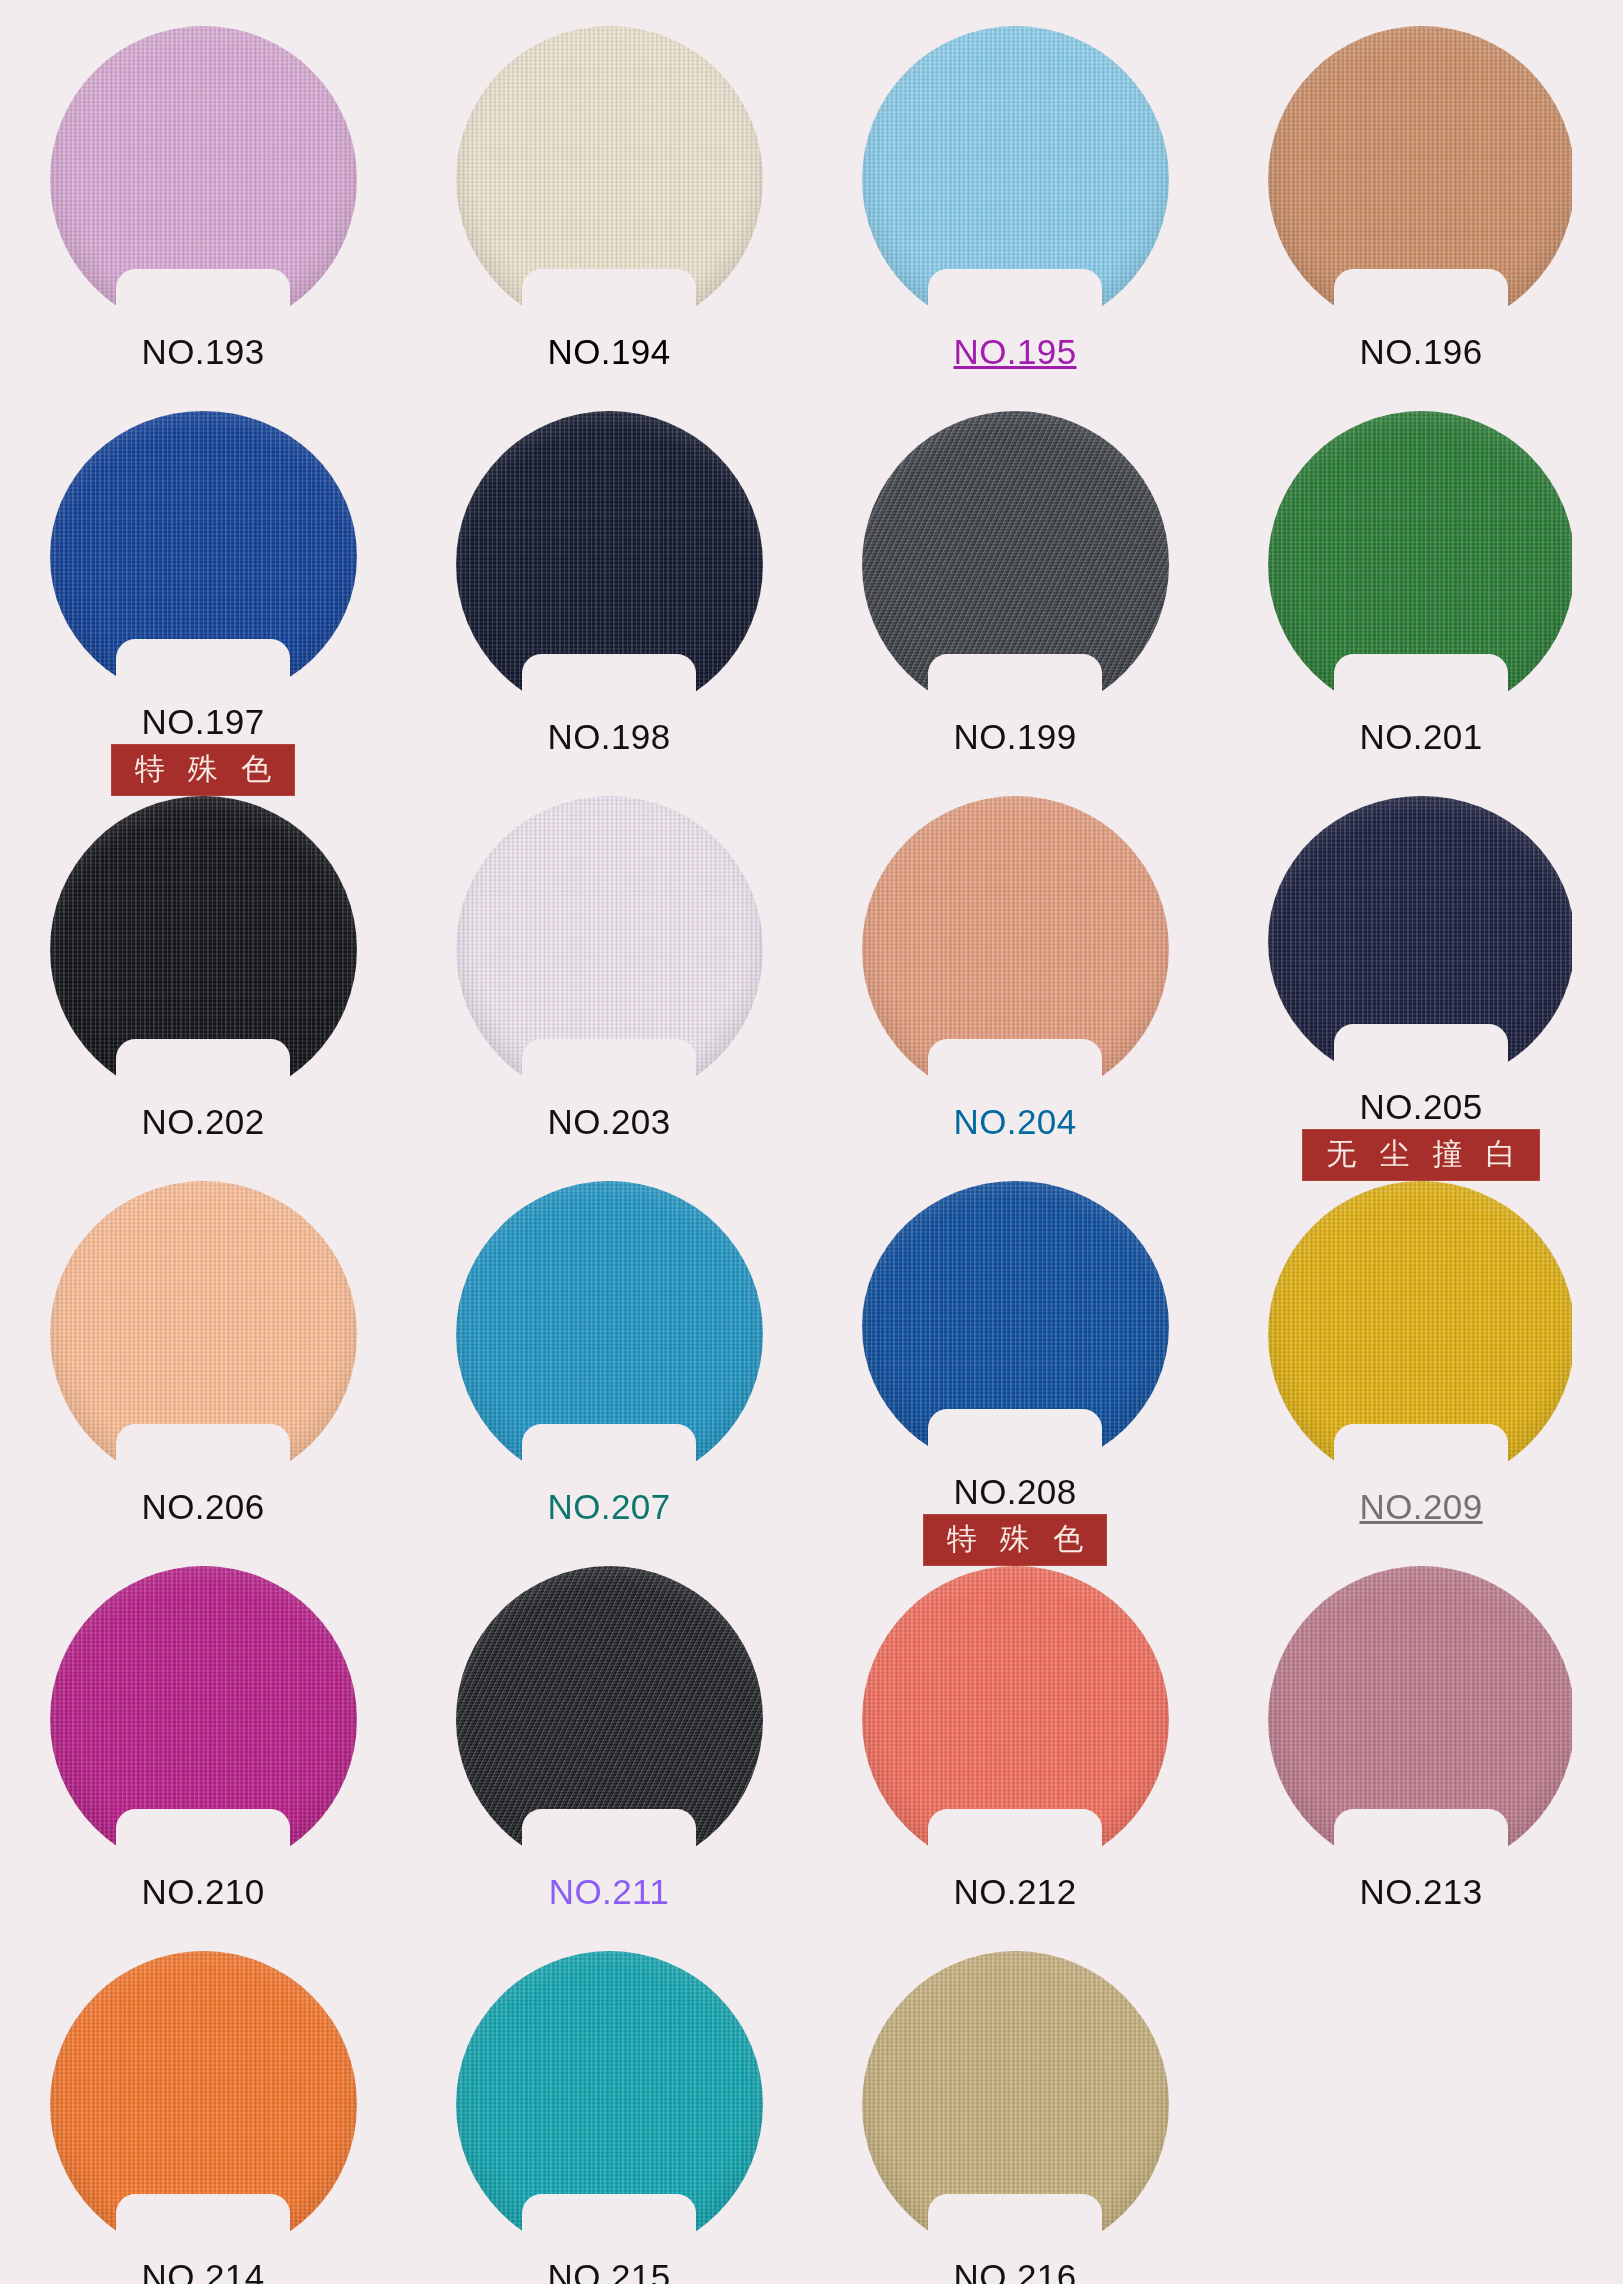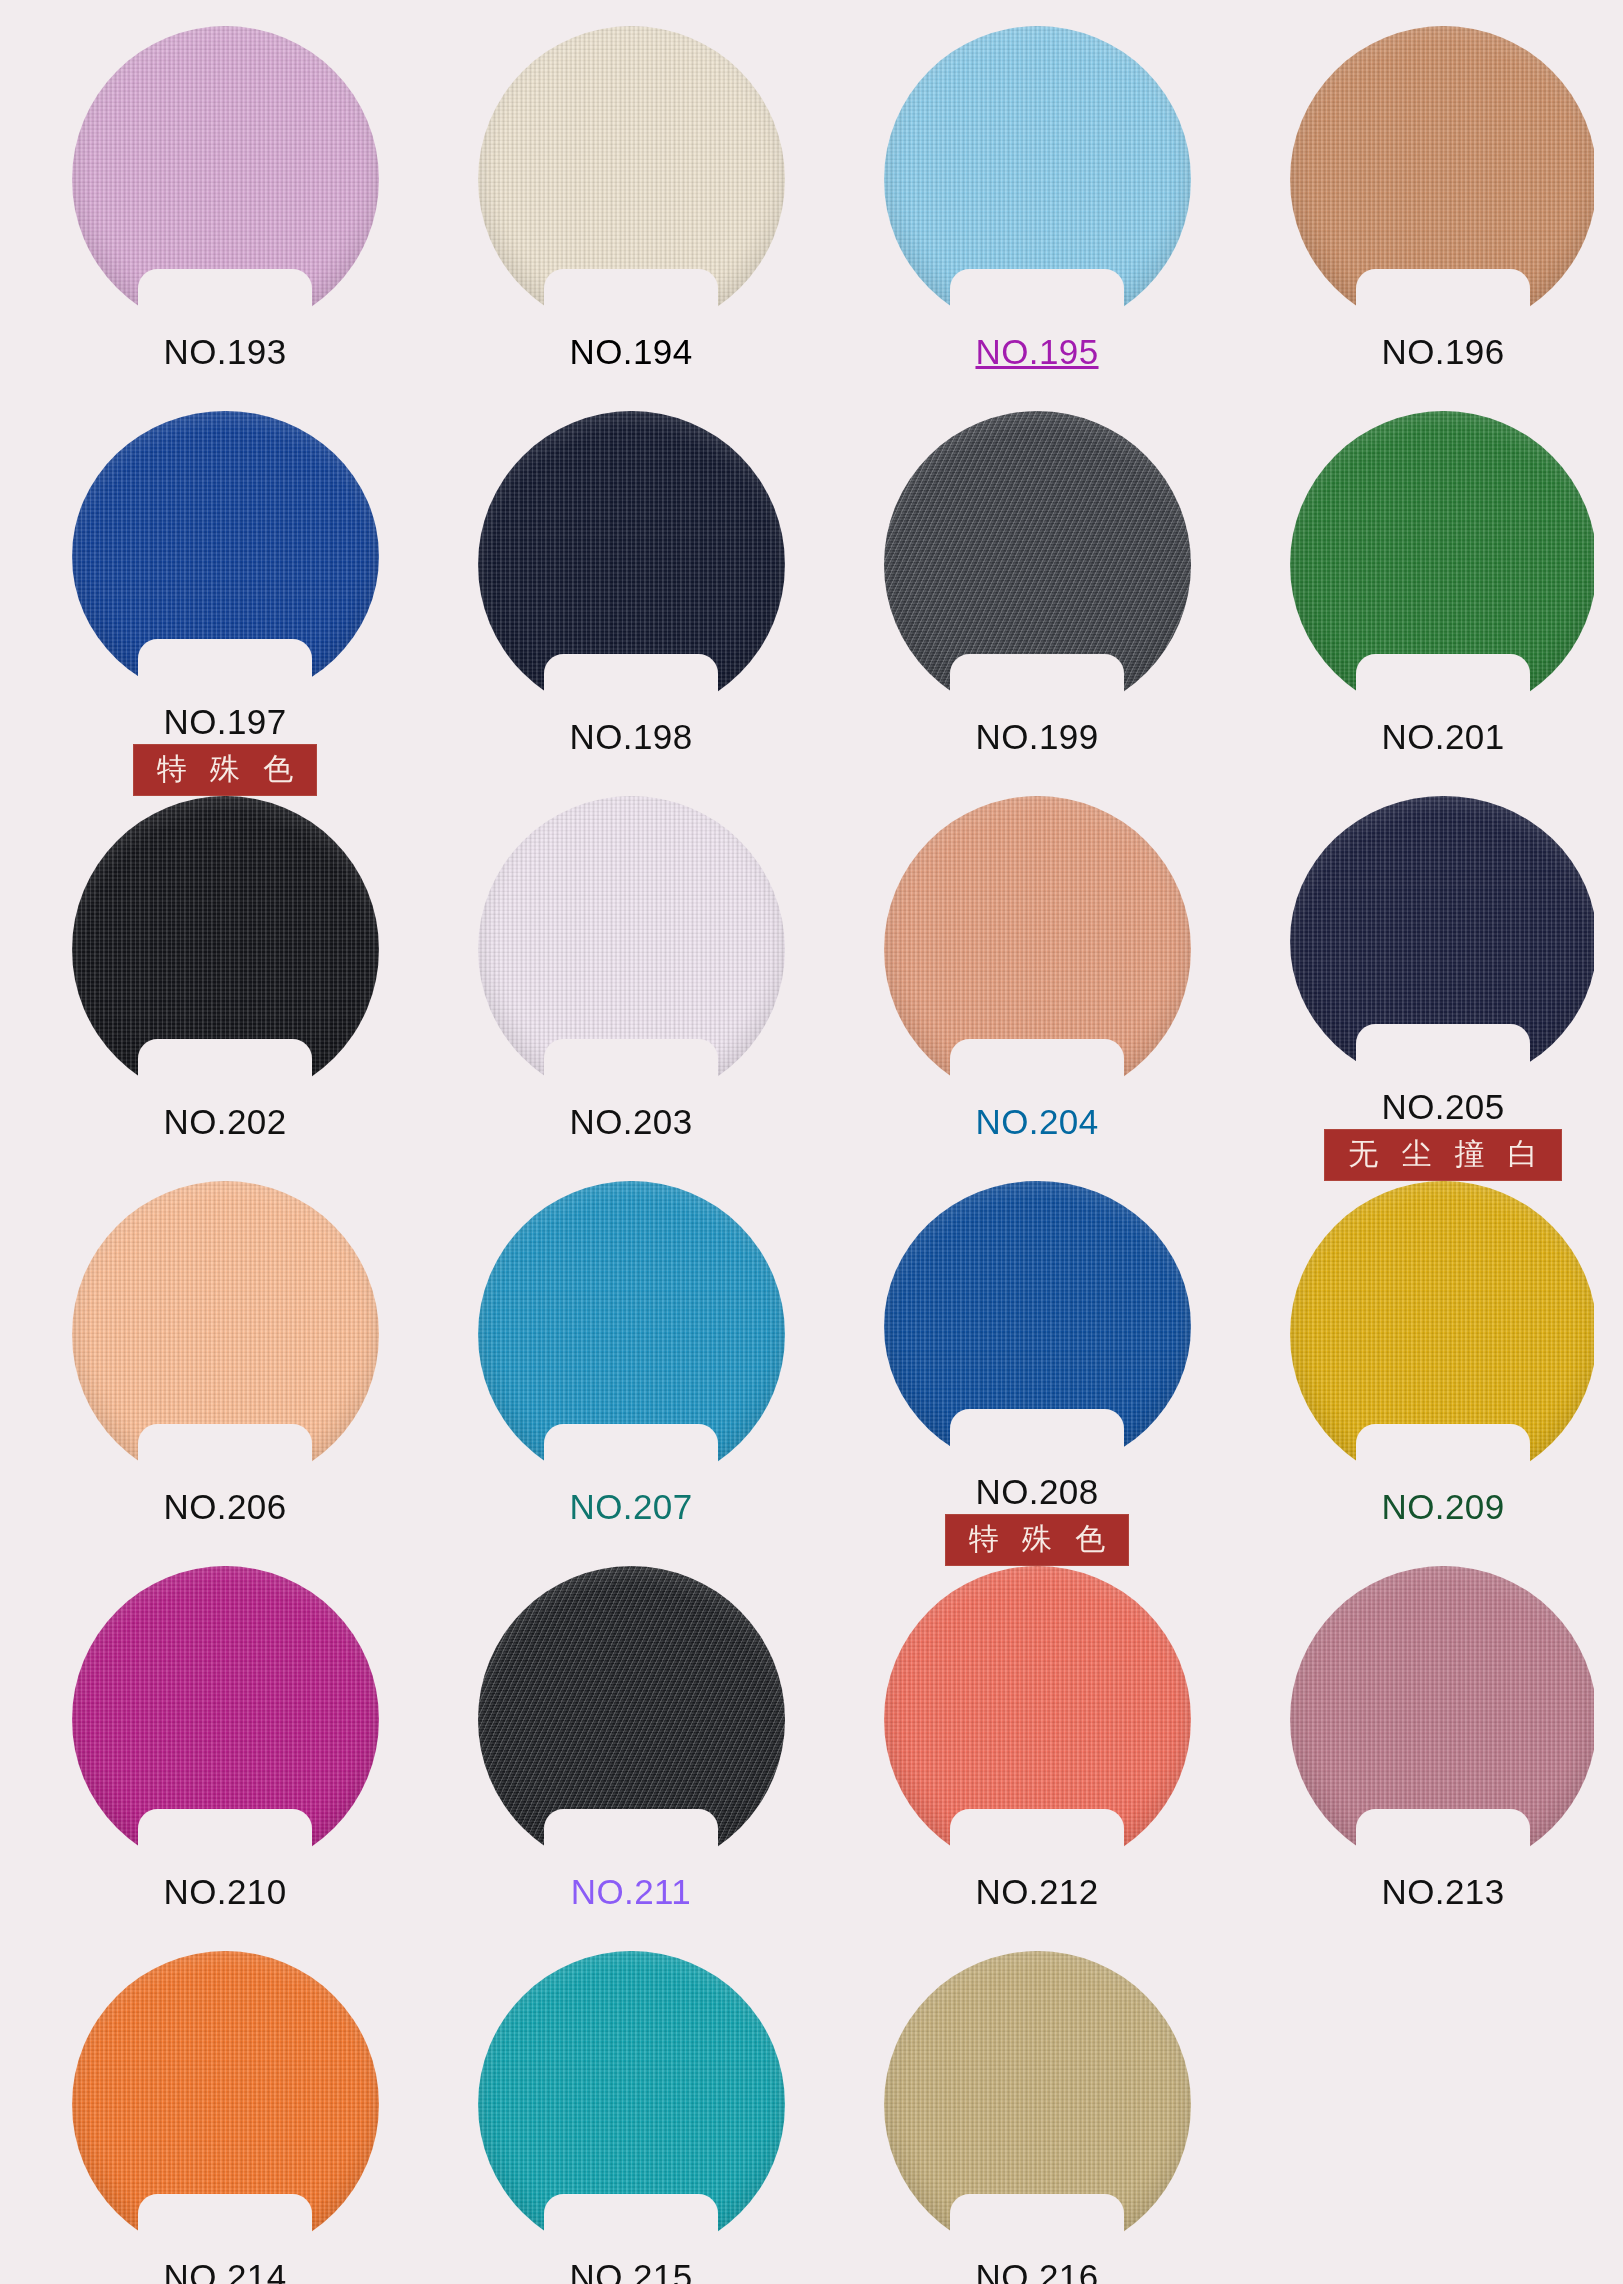--- a/index.html
+++ b/index.html
@@ -8,21 +8,20 @@
     margin: 0; padding: 0;
     background: #f2ecee;
     font-family: "Liberation Sans", "DejaVu Sans", sans-serif;
   }
   #page {
     position: relative;
     width: 1572px;
     height: 2284px;
     background: #f2ecee;
     overflow: hidden;
-    margin-left: 22px;
   }
 
   
   #grid {
     position: absolute;
     top: 0; left: 0;
     width: 1624px;
     padding: 25.5px 0 0 0;
     display: grid;
     grid-template-columns: repeat(4, 1fr);
@@ -232,21 +231,21 @@
           <div class="notch" style="background: rgb(242, 236, 238);"></div>
         </div>
         <div class="label" style="color: rgb(17, 17, 17);">NO.208</div>
         <div class="badge" style="background: rgb(167, 47, 43); color: rgb(247, 234, 228);">特 殊 色</div>
       </div>
       <div class="cell">
         <div class="swatch-wrap">
           <div class="swatch" style="background-color: rgb(224, 177, 20);"></div>
           <div class="notch" style="background: rgb(242, 236, 238);"></div>
         </div>
-        <div class="label" style="color: #14532d;">NO.209</div>
+        <div class="label" style="color: #737373; text-decoration: underline;">NO.209</div>
       </div>
       <div class="cell">
         <div class="swatch-wrap">
           <div class="swatch" style="background-color: rgb(184, 33, 138);"></div>
           <div class="notch" style="background: rgb(242, 236, 238);"></div>
         </div>
         <div class="label" style="color: rgb(17, 17, 17);">NO.210</div>
       </div>
       <div class="cell">
         <div class="swatch-wrap">

